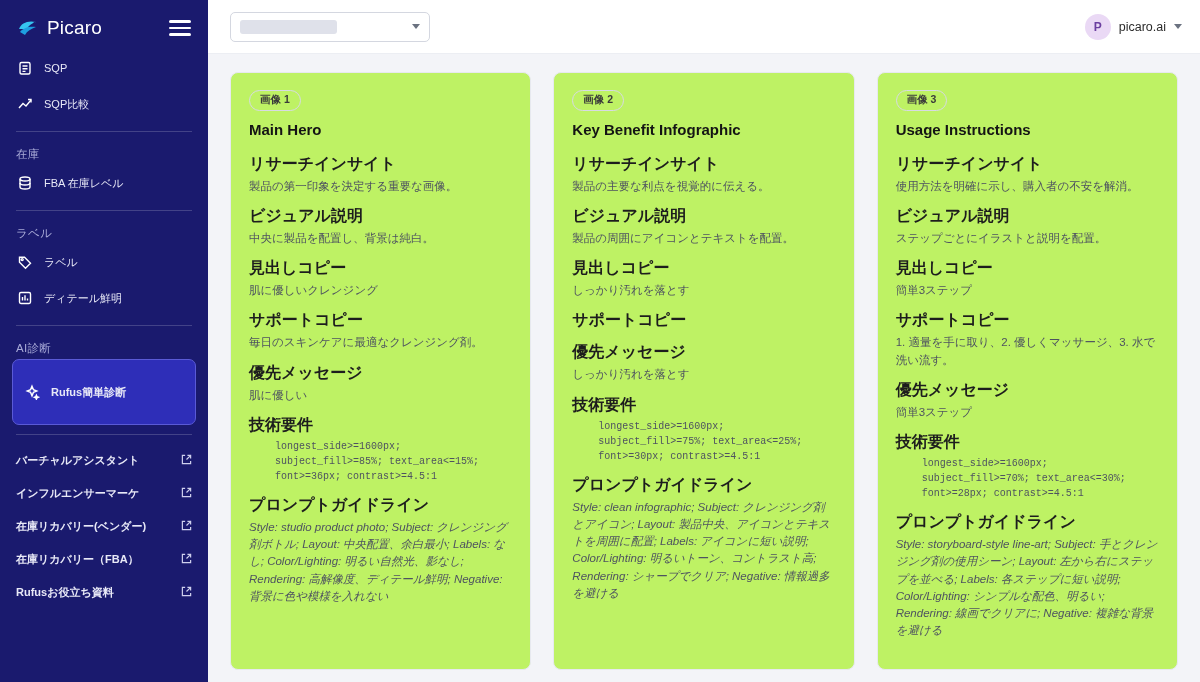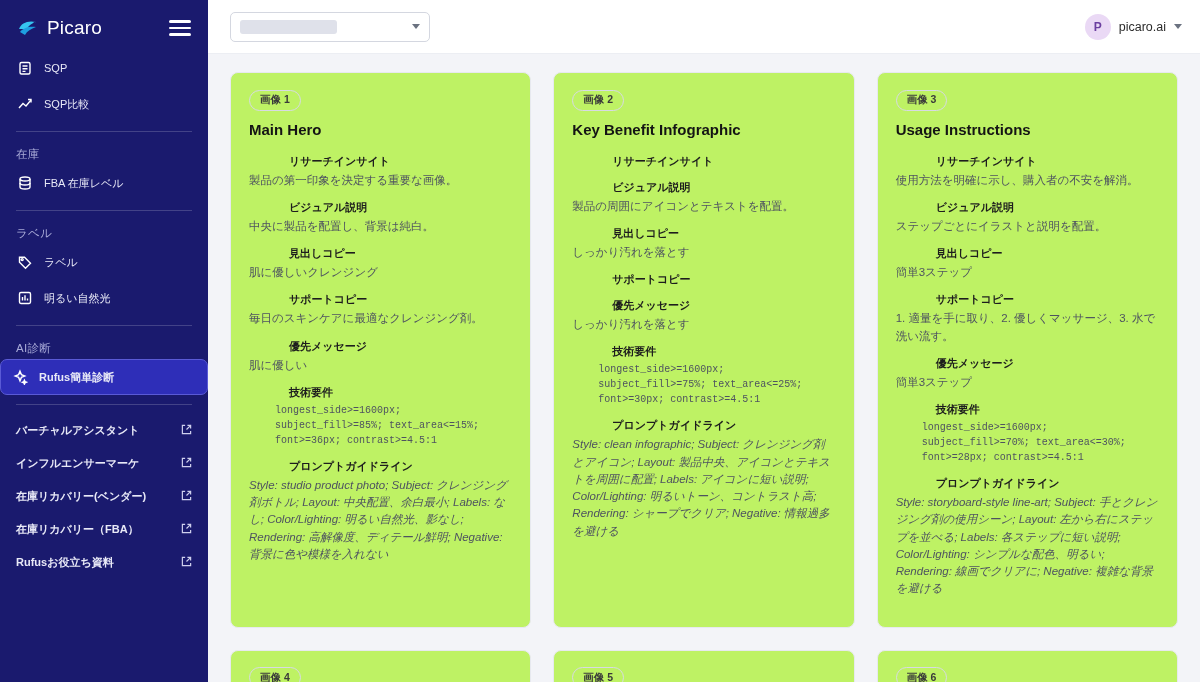--- a/index.html
+++ b/index.html
@@ -33,22 +33,22 @@
     display: flex; align-items: center; gap: 10px;
     padding: 9px 16px; font-size: 11px; color: #e8e9f7;
     cursor: pointer; position: relative;
   }
   .sb-item .ico { width: 18px; height: 18px; flex: 0 0 18px; display:flex; align-items:center; justify-content:center; }
   .sb-item .lbl { white-space: nowrap; }
   .sb-item.bold .lbl { font-weight: bold; }
   .sb-item.active {
     background: #2e2eb8;
     border-radius: 7px;
-    margin: 0 0;
-    padding: 8px 10px;
+    margin: 0 12px;
+    padding: 23px 10px;
     font-weight: bold;
     border: 1px solid #5a5ad6;
   }
   .sb-section {
     font-size: 11.5px; color: #a9abd8; padding: 6px 16px 3px 16px; letter-spacing: .3px;
   }
   .sb-divider { height: 1px; background: rgba(255,255,255,.18); margin: 9px 16px; }
   .ext { margin-left: auto; font-size: 11px; color: #cfd0ee; }
 
   
@@ -95,21 +95,21 @@
     padding: 16px 18px 18px 18px;
   }
   .badge {
     display: inline-block;
     border: 1px solid #d7dae3; border-radius: 13px;
     font-size: 10.5px; color: #3a3a3a;
     padding: 2.5px 10px; margin-bottom: 10px; font-weight: bold;
   }
   .card-title { font-size: 15px; font-weight: bold; color: #141414; margin-bottom: 16px; }
   .fld { margin-bottom: 11px; }
-  .fld-label { font-size: 11px; font-weight: bold; color: #1d1d1d; margin-bottom: 3px; margin-left: 40px; }
+  .fld-label { font-size: 16px; font-weight: bold; color: #1d1d1d; margin-bottom: 3px; }
   .fld-value { font-size: 11.5px; color: #4e5360; line-height: 1.5; }
   .fld-value.mono { font-family: Liberation Mono, monospace; font-size: 10px; color: #4e5360; margin-left: 26px; }
   .fld-value.italic { font-style: italic; }
 </style>
 </head>
 <body>
 
 <div class="app">
 
   <nav class="sidebar">
@@ -179,21 +179,21 @@
       <span class="lbl">ラベル</span>
     </div>
 
     <div class="sb-item">
       <span class="ico">
         <svg width="16" height="16" viewBox="0 0 16 16" fill="none" stroke="#ffffff" stroke-width="1.4">
           <rect x="2.5" y="2.5" width="11" height="11" rx="1.4"></rect>
             <path d="M5.5 10.5V7m2.5 3.5V5.2m2.5 5.3V8.4"></path>
         </svg>
       </span>
-      <span class="lbl">明るい自然光</span>
+      <span class="lbl">ディテール鮮明</span>
     </div>
 
     <div class="sb-divider"></div>
     <div class="sb-section">AI診断</div>
 
     <div class="sb-item active">
       <span class="ico">
         <svg width="16" height="16" viewBox="0 0 16 16" fill="none" stroke="#ffffff" stroke-width="1.4">
           <path d="M8 2.2l1.4 3.4L12.8 7 9.4 8.4 8 11.8 6.6 8.4 3.2 7l3.4-1.4z"></path>
             <path d="M12.4 11.2l.6 1.4 1.4.6-1.4.6-.6 1.4-.6-1.4-1.4-.6 1.4-.6z"></path>
@@ -311,20 +311,21 @@
             <div class="fld-value italic">Style: studio product photo; Subject: クレンジング剤ボトル; Layout: 中央配置、余白最小; Labels: なし; Color/Lighting: 明るい自然光、影なし; Rendering: 高解像度、ディテール鮮明; Negative: 背景に色や模様を入れない</div>
           </div>
         </section>
 
         <section class="card">
           <div class="badge">画像 2</div>
           <div class="card-title">Key Benefit Infographic</div>
 
           <div class="fld">
             <div class="fld-label">リサーチインサイト</div>
+            <div class="fld-value">製品の主要な利点を視覚的に伝える。</div>
           </div>
           <div class="fld">
             <div class="fld-label">ビジュアル説明</div>
             <div class="fld-value">製品の周囲にアイコンとテキストを配置。</div>
           </div>
           <div class="fld">
             <div class="fld-label">見出しコピー</div>
             <div class="fld-value">しっかり汚れを落とす</div>
           </div>
           <div class="fld">

